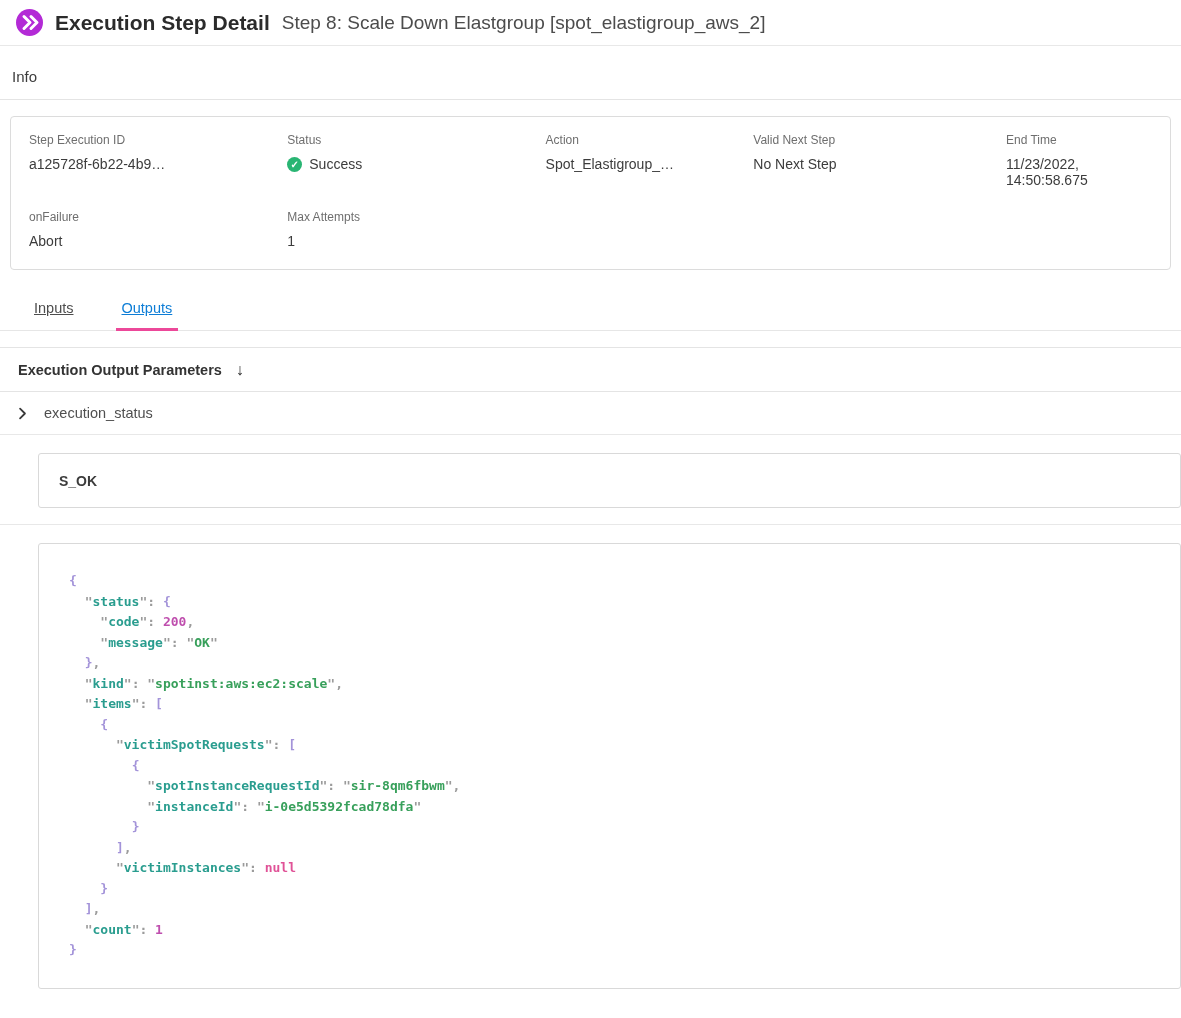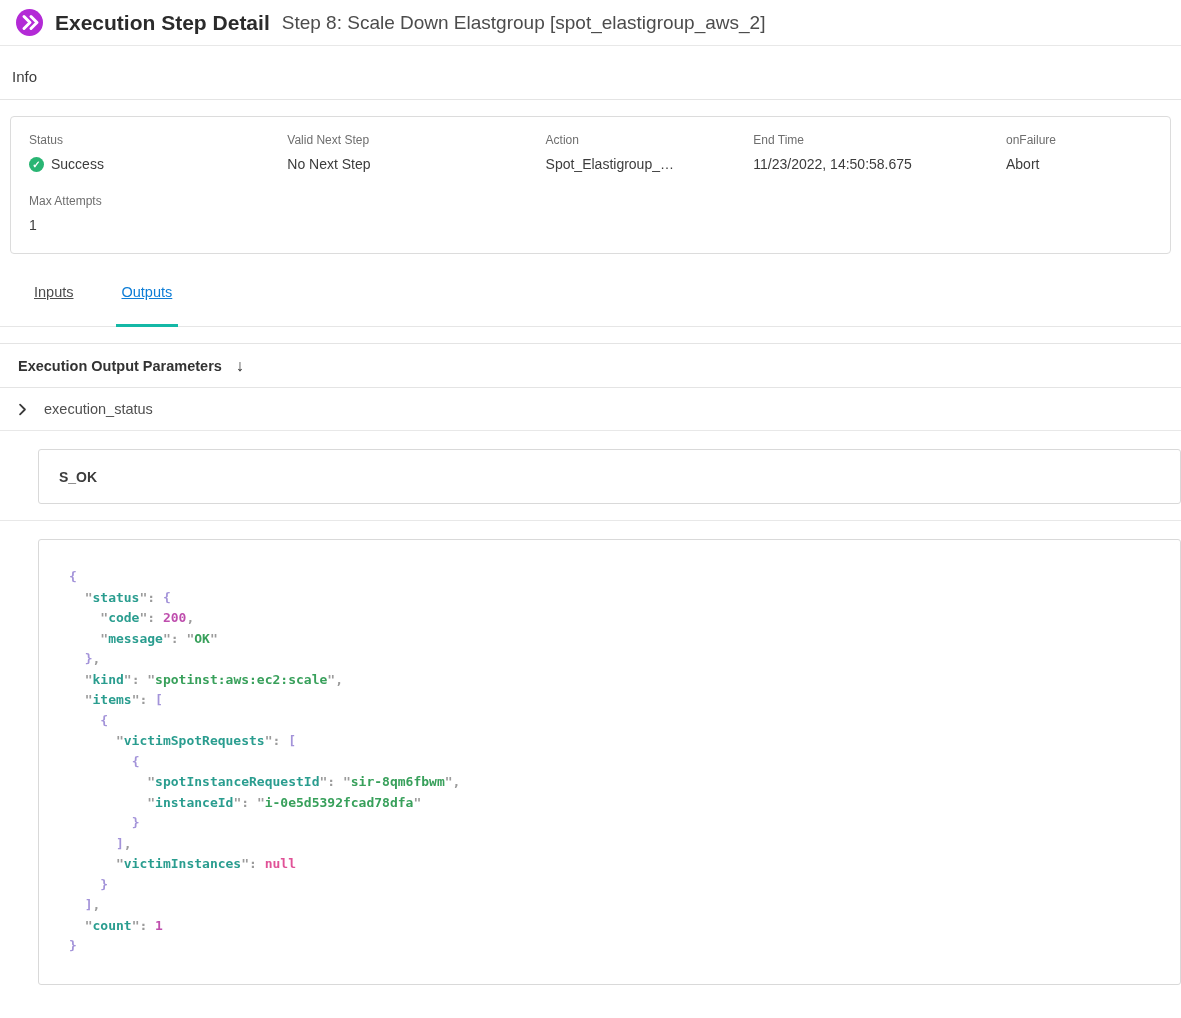--- a/index.html
+++ b/index.html
@@ -54,23 +54,23 @@
 
   
   .tabs {
     display: flex; gap: 36px;
     padding: 6px 0 0 28px;
     border-bottom: 1px solid #e6e6e6;
   }
   .tab { padding: 8px 6px 10px; font-size: 14.5px; color: #4d4d4d; cursor: pointer; text-decoration: underline; }
   .tab.active {
     color: #0d7dd6;
-    border-bottom: 3px solid #14b8a6;
+    border-bottom: 3px solid #ec4899;
     margin-bottom: -1px;
-    padding-bottom: 24px;
+    padding-bottom: 12px;
   }
 
   
   .section-row {
     display: flex; align-items: center; gap: 14px;
     height: 45px; padding-left: 18px; margin-top: 16px;
     border-top: 1px solid #e4e4e4;
     border-bottom: 1px solid #e4e4e4;
   }
   .section-title { font-size: 14.5px; font-weight: 700; color: #333; }
@@ -110,33 +110,37 @@
     <path d="M15 7.5 L21 13.5 L15 19.5" fill="none" stroke="#fff" stroke-width="3" stroke-linecap="round" stroke-linejoin="round"></path>
   </svg>
   <h1 class="page-title">Execution Step Detail</h1>
   <span class="page-subtitle">Step 8: Scale Down Elastgroup [spot_elastigroup_aws_2]</span>
 </header>
 
 <div class="section-label">Info</div>
 
 <section class="info-card">
   <div class="field">
+    <div class="field-label">Step Execution ID</div>
+    <div class="field-value plain">a125728f-6b22-4b9…</div>
+  </div>
+  <div class="field">
     <div class="field-label">Status</div>
     <div class="field-value plain status-value">
       <span class="check-icon">✓</span>
       <span>Success</span>
     </div>
   </div>
   <div class="field">
+    <div class="field-label">Action</div>
+    <div class="field-value">Spot_Elastigroup_…</div>
+  </div>
+  <div class="field">
     <div class="field-label">Valid Next Step</div>
     <div class="field-value">No Next Step</div>
-  </div>
-  <div class="field">
-    <div class="field-label">Action</div>
-    <div class="field-value">Spot_Elastigroup_…</div>
   </div>
   <div class="field">
     <div class="field-label">End Time</div>
     <div class="field-value plain">11/23/2022, 14:50:58.675</div>
   </div>
   <div class="field">
     <div class="field-label">onFailure</div>
     <div class="field-value">Abort</div>
   </div>
   <div class="field">

